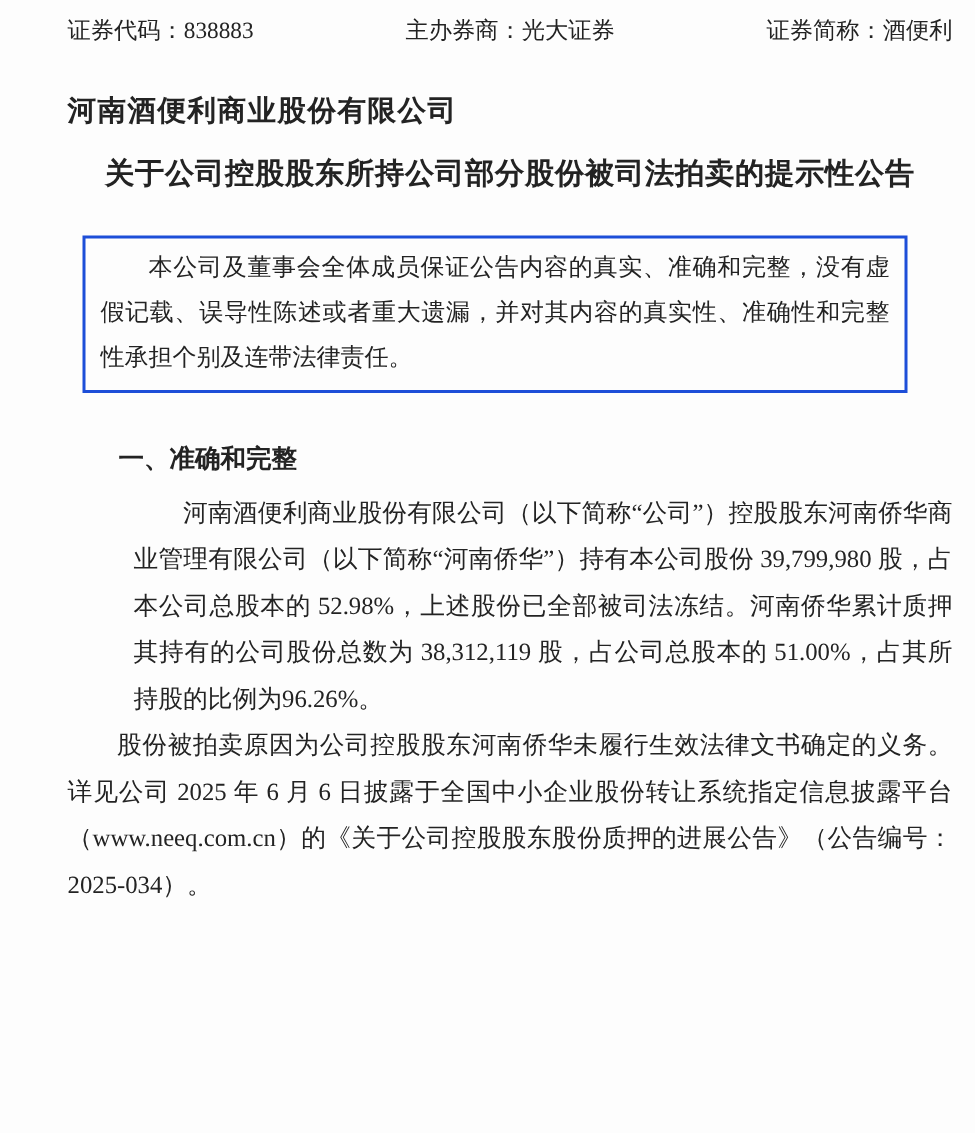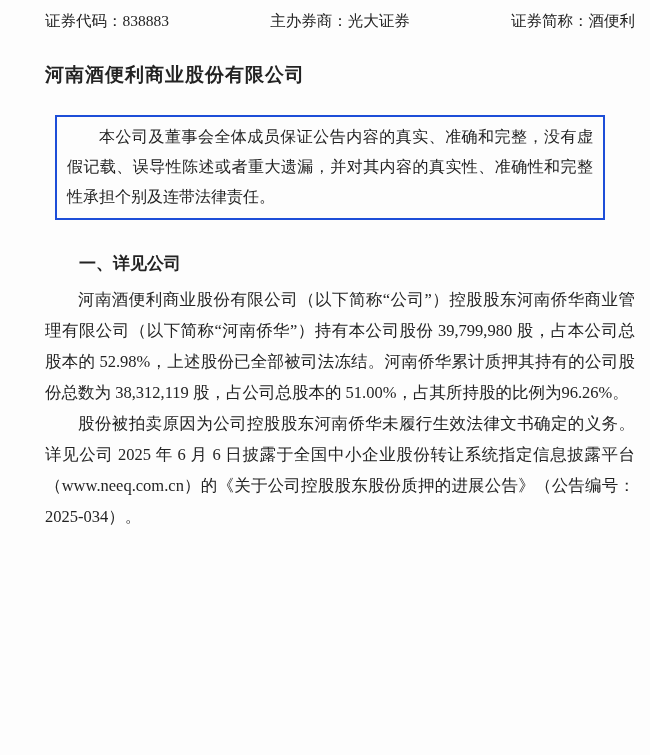--- a/index.html
+++ b/index.html
@@ -71,20 +71,21 @@
   .body-text p {
     margin: 0;
     font-size: 16.5px;
     line-height: 31px;
     text-align: justify;
     text-indent: 2em;
     word-break: break-word;
   }
   .body-text p:first-child {
     margin-top: 8px;
+    margin-left: 44px;
   }
 </style>
 </head>
 <body>
 
 <div class="page">
 
   <div class="doc-header">
     <div class="pair">
       <span>证券代码：</span><span>838883</span>
@@ -92,25 +93,26 @@
     <div class="pair">
       <span>主办券商：</span><span>光大证券</span>
     </div>
     <div class="pair">
       <span>证券简称：</span><span>酒便利</span>
     </div>
   </div>
 
   <div class="company-title">河南酒便利商业股份有限公司</div>
 
+  <div class="announce-title">关于公司控股股东所持公司部分股份被司法拍卖的提示性公告</div>
 
   <div class="disclaimer-box">
     <p>本公司及董事会全体成员保证公告内容的真实、准确和完整，没有虚假记载、误导性陈述或者重大遗漏，并对其内容的真实性、准确性和完整性承担个别及连带法律责任。</p>
   </div>
 
-  <h2 class="section-heading">一、详见公司</h2>
+  <h2 class="section-heading">一、准确和完整</h2>
 
   <div class="body-text">
     <p>河南酒便利商业股份有限公司（以下简称“公司”）控股股东河南侨华商业管理有限公司（以下简称“河南侨华”）持有本公司股份 39,799,980 股，占本公司总股本的 52.98%，上述股份已全部被司法冻结。河南侨华累计质押其持有的公司股份总数为 38,312,119 股，占公司总股本的 51.00%，占其所持股的比例为96.26%。</p>
     <p>股份被拍卖原因为公司控股股东河南侨华未履行生效法律文书确定的义务。详见公司 2025 年 6 月 6 日披露于全国中小企业股份转让系统指定信息披露平台（www.neeq.com.cn）的《关于公司控股股东股份质押的进展公告》（公告编号：2025-034）。</p>
   </div>
 
 </div>
 
 </body></html>

